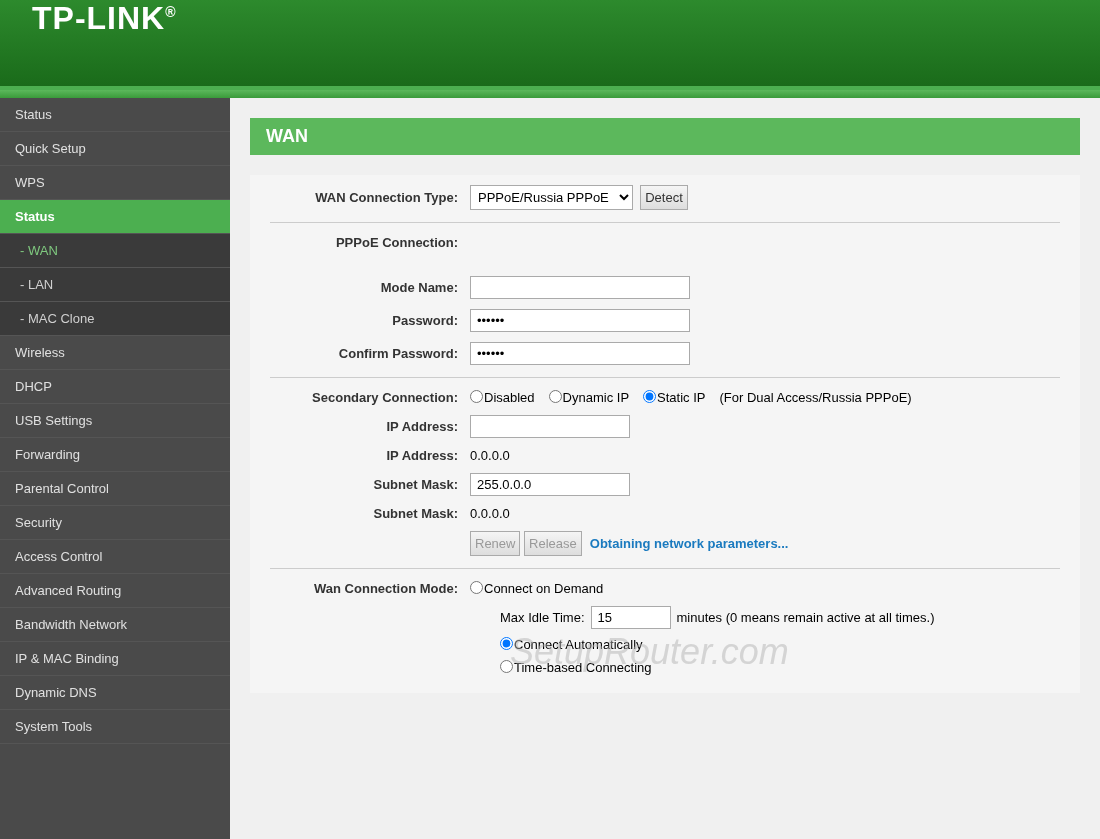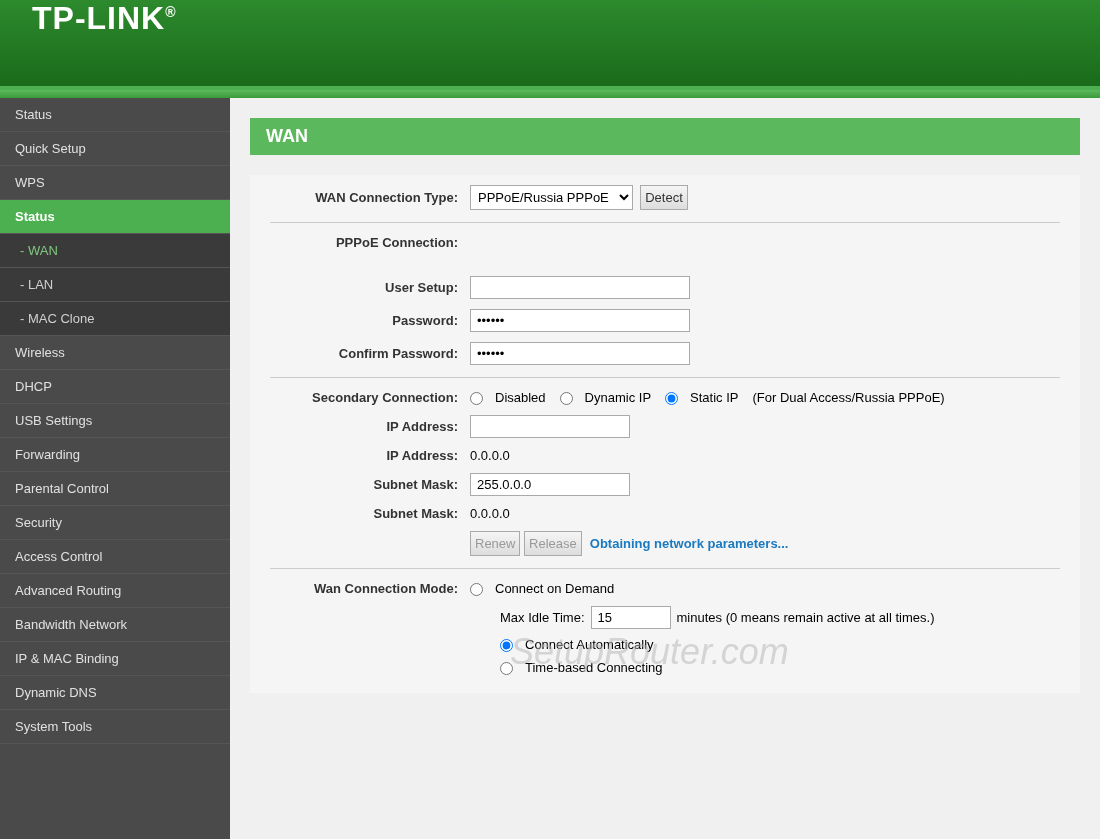--- a/index.html
+++ b/index.html
@@ -132,22 +132,22 @@
       cursor: default;
     }
 
     .radio-group {
       display: flex;
       align-items: center;
       gap: 8px;
     }
     .radio-option {
       display: flex;
-      align-items: flex-end;
-      gap: 12px;
+      align-items: flex-start;
+      gap: 1px;
       margin-right: 6px;
     }
 
     .status-text {
       color: #1a7abf;
       font-weight: bold;
       font-size: 13px;
       margin-left: 8px;
     }
 
@@ -239,21 +239,21 @@
           <button class="btn">Detect</button>
         </div>
 
         <hr class="section-divider">
 
         <div class="form-row pppoe-header-row">
           <div class="form-label">PPPoE Connection:</div>
         </div>
 
         <div class="form-row">
-          <div class="form-label">User Setup:</div>
+          <div class="form-label">Mode Name:</div>
           <input type="text" class="form-control wide" style="">
         </div>
 
         <div class="form-row">
           <div class="form-label">Password:</div>
           <input type="password" class="form-control wide" value="••••••" style="">
         </div>
 
         <div class="form-row">
           <div class="form-label">Confirm Password:</div>

